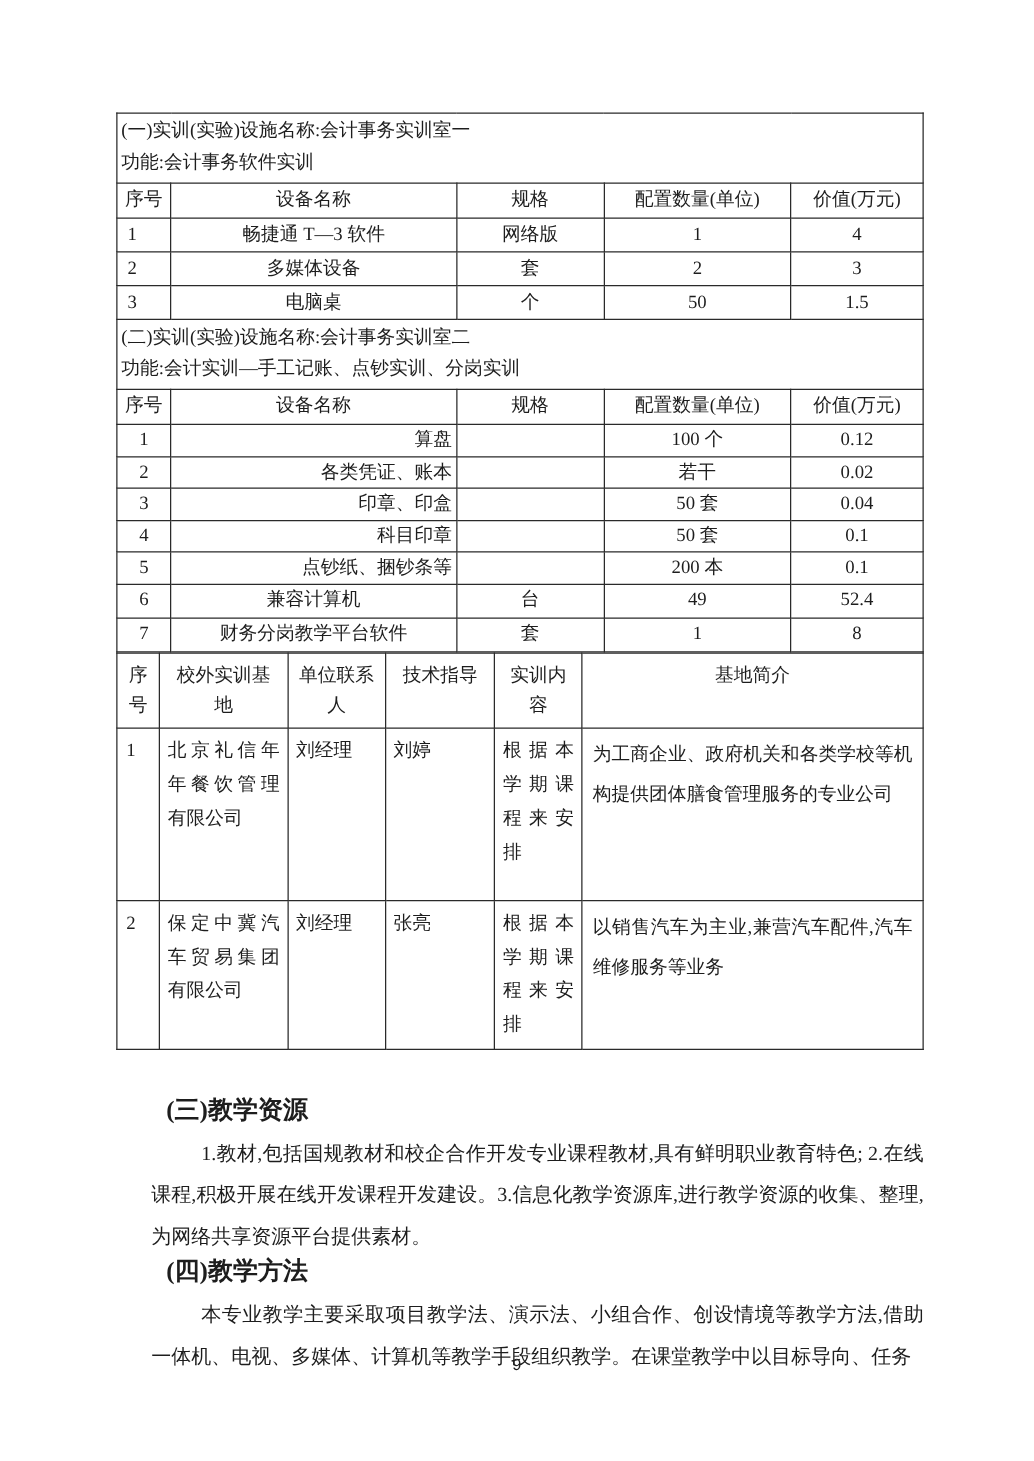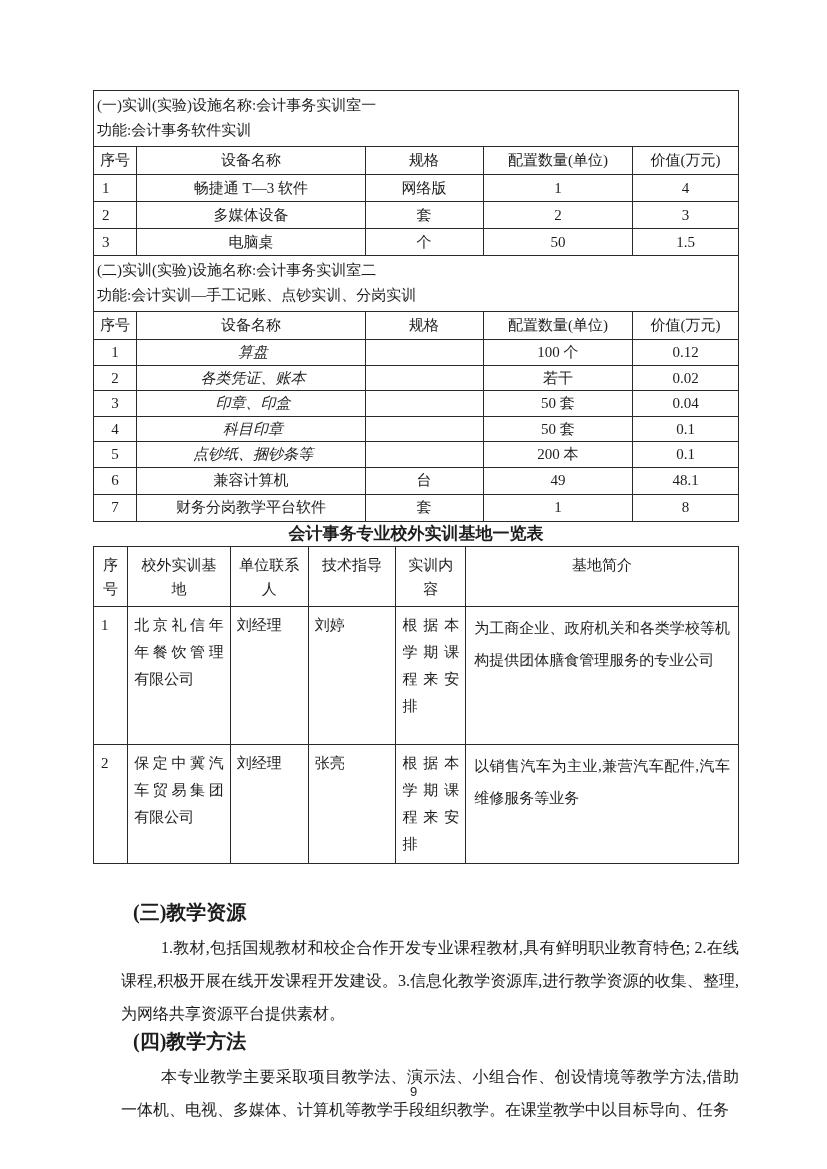--- a/index.html
+++ b/index.html
@@ -12,21 +12,21 @@
   .content { position:absolute; left:93px; top:90px; width:646px; }
 
   table { border-collapse:collapse; width:100%; table-layout:fixed; }
   td { border:1px solid #2a2a2a; }
 
   
   .t-equip td { font-size:15px; text-align:center; padding:1px 3px; height:27px; line-height:1.5; }
   .t-equip td.sec { text-align:left; line-height:25px; height:52px; padding:2px 2px 3px 3px; }
   .t-equip tr.hdr td { height:28px; }
   .t-equip tr.thin td { height:23px; }
-  .t-equip td.nameL { text-align:center; padding-left:7px;font-style:italic; }
+  .t-equip td.nameL { text-align:right; padding-left:7px; }
   .t-equip td.noL { text-align:left; padding-left:8px; }
 
   
   .tbl-title { text-align:center; font-weight:bold; font-size:17px; padding:2px 0 2px 0; line-height:20px; }
   .t-base td { font-size:15px; vertical-align:top; padding:5px 6px; line-height:27px; }
   .t-base tr.hdr td { text-align:center; padding-top:6px; height:58px; line-height:24px; }
   .t-base tr.r1 td { height:138px; }
   .t-base tr.r2 td { height:100px; }
   .t-base td.just { text-align:justify; text-align-last:left;margin-top:30px; }
   .t-base td.intro { text-align:justify; text-align-last:left; line-height:32px; padding:5px 8px; }
@@ -141,33 +141,32 @@
           <td class="nameL">点钞纸、捆钞条等</td>
           <td></td>
           <td>200 本</td>
           <td>0.1</td>
         </tr>
         <tr>
           <td>6</td>
           <td>兼容计算机</td>
           <td>台</td>
           <td>49</td>
-          <td>48.1</td>
+          <td>52.4</td>
         </tr>
         <tr>
           <td>7</td>
           <td>财务分岗教学平台软件</td>
           <td>套</td>
           <td>1</td>
           <td>8</td>
         </tr>
       </tbody>
     </table>
 
-    <div class="tbl-title">会计事务专业校外实训基地一览表</div>
 
     <table class="t-base">
       <colgroup>
         <col style="width:5.3%">
           <col style="width:15.9%">
           <col style="width:12.1%">
           <col style="width:13.6%">
           <col style="width:10.8%">
           <col style="width:42.3%">
       </colgroup>

